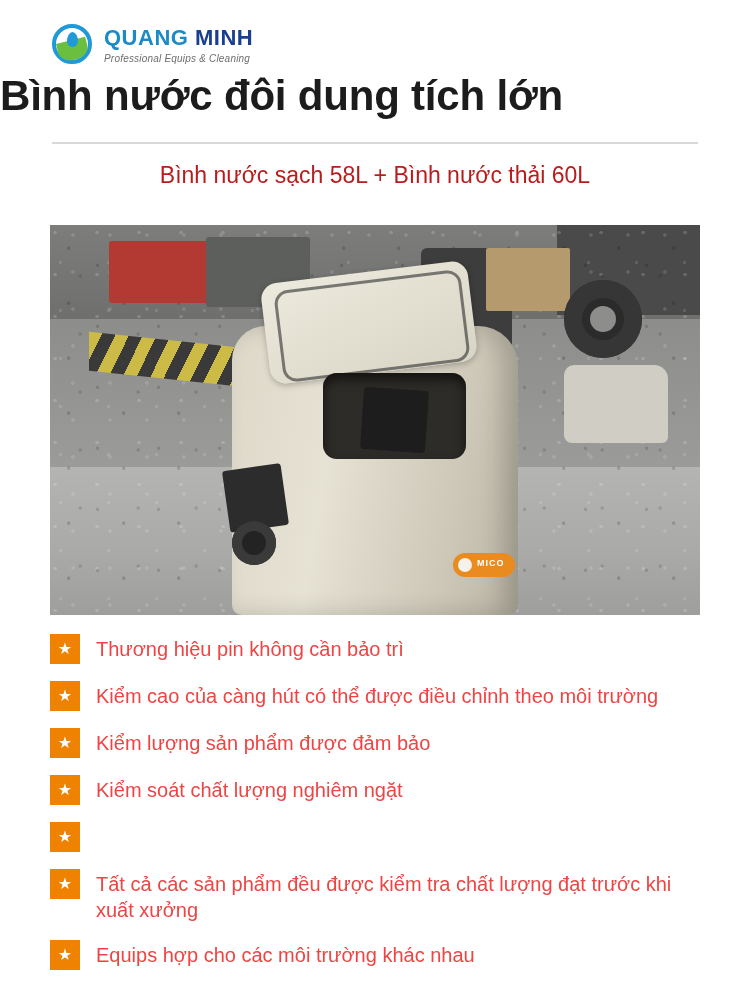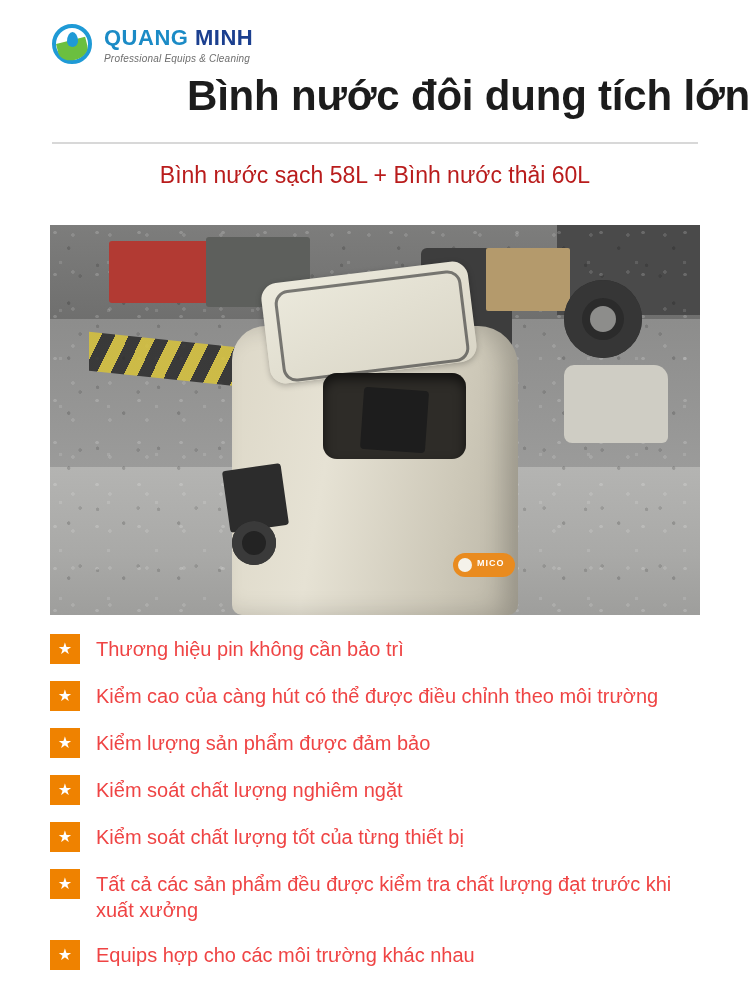--- a/index.html
+++ b/index.html
@@ -75,21 +75,21 @@
     white-space: nowrap;
     font-style: italic;
   }
 
   
   .title {
     position: absolute;
     left: 0;
     right: 0;
     top: 72px;
-    text-align: right;
+    text-align: left;
     font-size: 42px;
     font-weight: bold;
     color: #1c1c1c;
     letter-spacing: -0.2px;
   }
   .title-rule {
     position: absolute;
     left: 52px;
     right: 52px;
     top: 142px;
@@ -327,21 +327,20 @@
     <div class="feature-text">Kiểm lượng sản phẩm được đảm bảo</div>
   </div>
 
   <div class="feature">
     <div class="star-box">★</div>
     <div class="feature-text">Kiểm soát chất lượng nghiêm ngặt</div>
   </div>
 
   <div class="feature">
     <div class="star-box">★</div>
-    <div class="feature-text">Kiểm soát chất lượng tốt của từng thiết bị</div>
   </div>
 
   <div class="feature">
     <div class="star-box">★</div>
     <div class="feature-text">Tất cả các sản phẩm đều được kiểm tra chất lượng đạt trước khi xuất xưởng</div>
   </div>
 
   <div class="feature">
     <div class="star-box">★</div>
     <div class="feature-text">Equips hợp cho các môi trường khác nhau</div>

